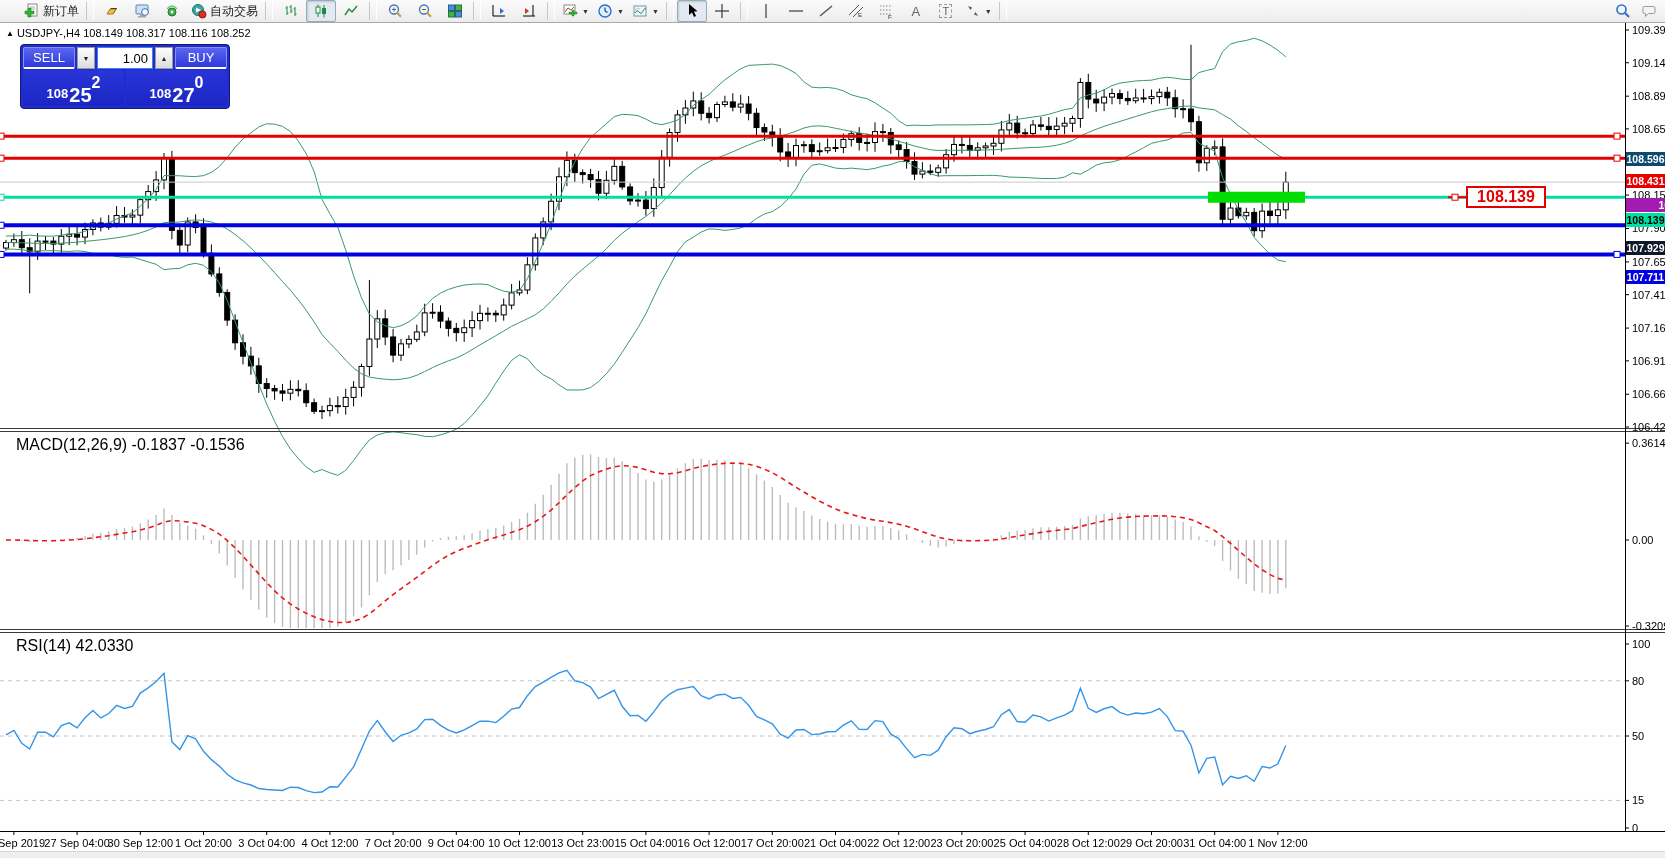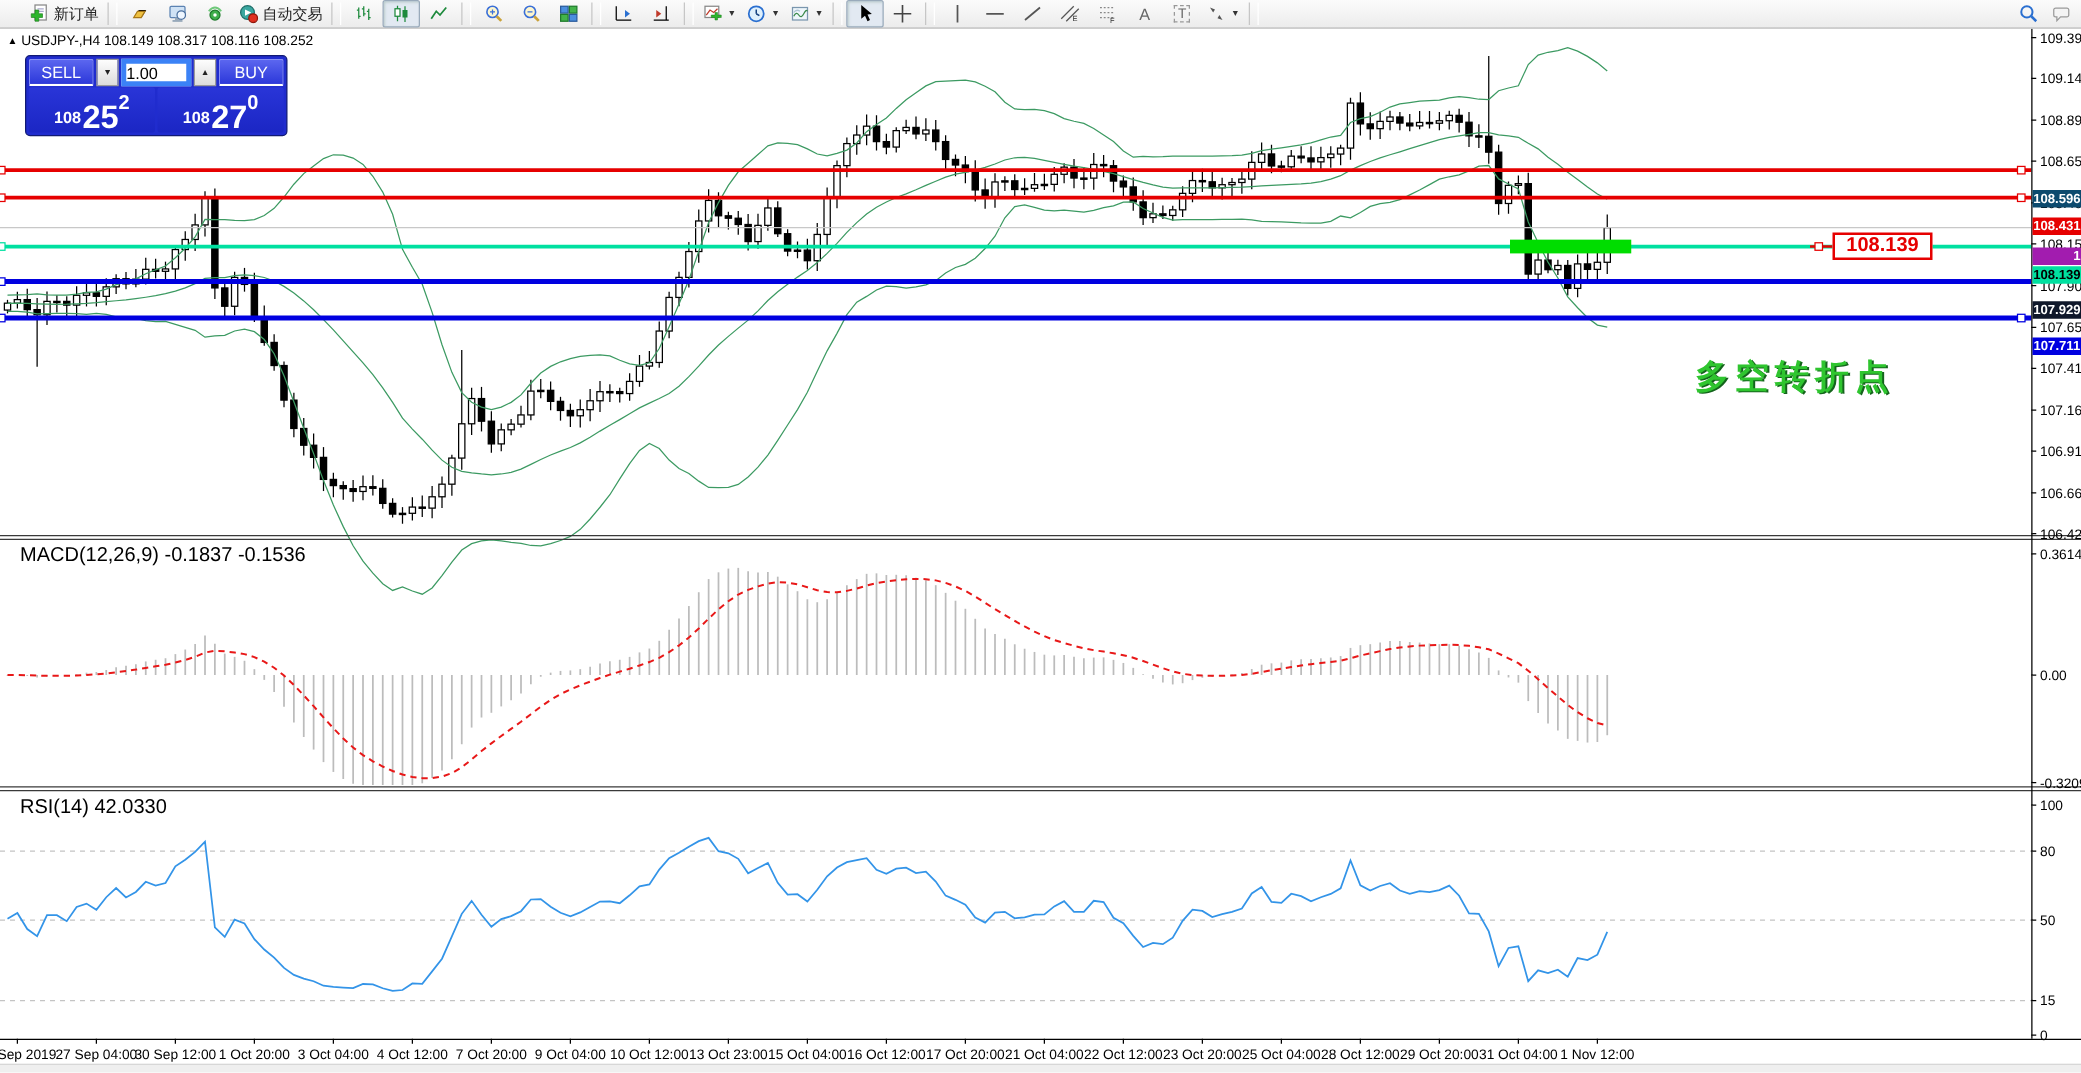--- a/index.html
+++ b/index.html
@@ -24,27 +24,27 @@
   .symbol-title .arr{font-size:8px;vertical-align:1px;margin-right:3px;}
   .ind-label{position:absolute;left:16px;z-index:4;font-size:16px;color:#000;}
   
   .trade-panel{position:absolute;left:20px;top:21px;width:204px;z-index:6;background:#202cce;
     border:1px solid #111a74;border-radius:4px;padding:2px;box-sizing:content-box;}
   .tp-row1{display:flex;gap:2px;height:22px;}
   .btn-trade{flex:0 0 50px;background:linear-gradient(#5b66ef,#2c38da);color:#fff;font-size:13px;
     display:flex;align-items:center;justify-content:center;border:1px solid #8890f4;border-radius:2px;border-bottom:2px solid #fff;}
   .vol-btn{width:16px;background:linear-gradient(#fdfdfd,#dcdcdc);border:1px solid #9a9a9a;color:#222;
     font-size:7px;display:flex;align-items:center;justify-content:center;}
-  .vol-input{flex:1;min-width:0;background:#fff;border:4px solid #3b82f6;font-size:13px;text-align:left;
+  .vol-input{flex:1;min-width:0;background:#fff;border:1px solid #3b82f6;font-size:13px;text-align:right;
     padding:0 4px 0 0;font-family:"Liberation Sans",sans-serif;}
   .tp-row2{display:flex;gap:2px;margin-top:1px;}
   .tp-price{flex:1;height:34px;color:#fff;display:flex;align-items:flex-end;justify-content:center;
     padding-bottom:2px;background:linear-gradient(#2935d8,#1b26c4);border-radius:2px;}
   .tp-price .sm{font-size:13px;font-weight:bold;margin:0 1px 3px 0;}
-  .tp-price .big{font-size:26px;font-weight:bold;line-height:0.85;}
+  .tp-price .big{font-size:20px;font-weight:bold;line-height:0.85;}
   .tp-price .sup{font-size:16px;font-weight:bold;margin-bottom:12px;}
   
   .axis-label{position:absolute;left:1626px;width:39px;height:14px;z-index:3;font-size:10.5px;
     line-height:14px;text-align:center;font-weight:bold;}
   
   .cn-note{position:absolute;z-index:4;font-size:27px;font-weight:bold;letter-spacing:5px;
     color:#2fc52f;text-shadow:1.5px 1.5px 0 #14641c;}
   .price-note{position:absolute;z-index:5;border:2px solid #e60000;color:#e60000;background:#fff;
     font-size:16px;font-weight:bold;width:76px;height:18px;line-height:18px;text-align:center;}
   .bottom-strip{position:absolute;left:0;top:828px;width:1665px;height:7px;background:#efefef;border-top:1px solid #d7d7d7;}
@@ -886,21 +886,20 @@
         <span class="sm">108</span>
           <span class="big">27</span>
           <span class="sup">0</span>
       </div>
     </div>
   </div>
 
   <div class="ind-label" id="macdLabel" style="top: 413px;">MACD(12,26,9) -0.1837 -0.1536</div>
   <div class="ind-label" id="rsiLabel" style="top: 614px;">RSI(14) 42.0330</div>
 
-  <div class="cn-note" id="cnNote" style="left: 1356px; top: 260px;">多空转折点</div>
   <div class="price-note" id="priceNote" style="left: 1466px; top: 163px;">108.139</div>
 
   <div id="axisLabels">
       <div class="axis-label" style="top: 129.134px; background: #0c4a6e; color: rgb(255, 255, 255);">108.596</div>
       <div class="axis-label" style="top: 151.19px; background: rgb(230, 0, 0); color: rgb(255, 255, 255);">108.431</div>
       <div class="axis-label" style="top: 175.116px; background: #a21caf; color: rgb(255, 255, 255); padding-left: 32px;">108.252</div>
       <div class="axis-label" style="top: 190.221px; background: rgb(0, 224, 160); color: rgb(0, 0, 0);">108.139</div>
       <div class="axis-label" style="top: 218.292px; background: #0f172a; color: rgb(255, 255, 255);">107.929</div>
       <div class="axis-label" style="top: 247.432px; background: rgb(0, 0, 224); color: rgb(255, 255, 255);">107.711</div>
     </div>

